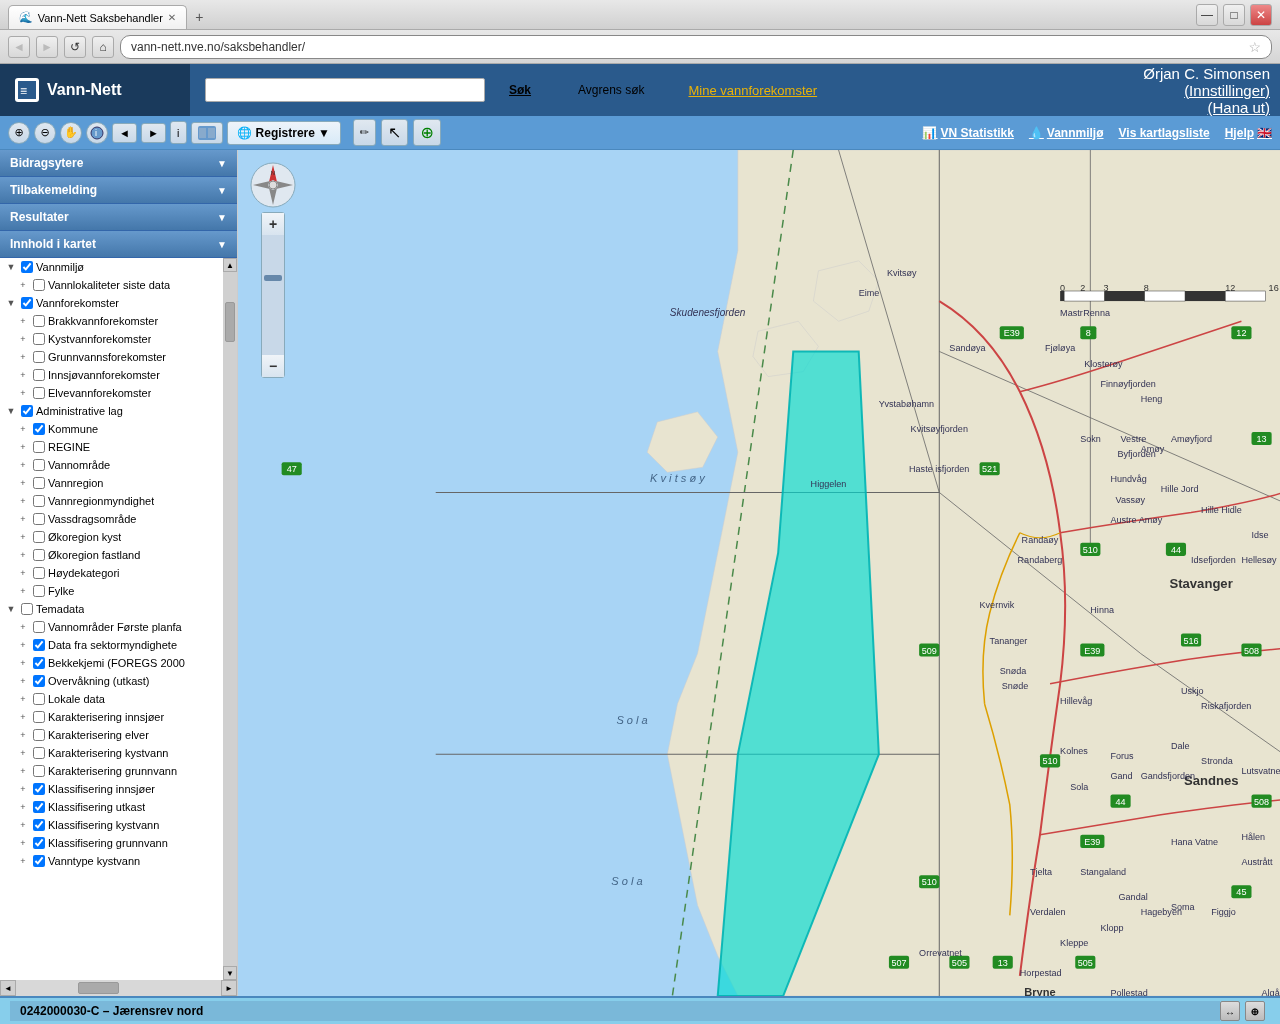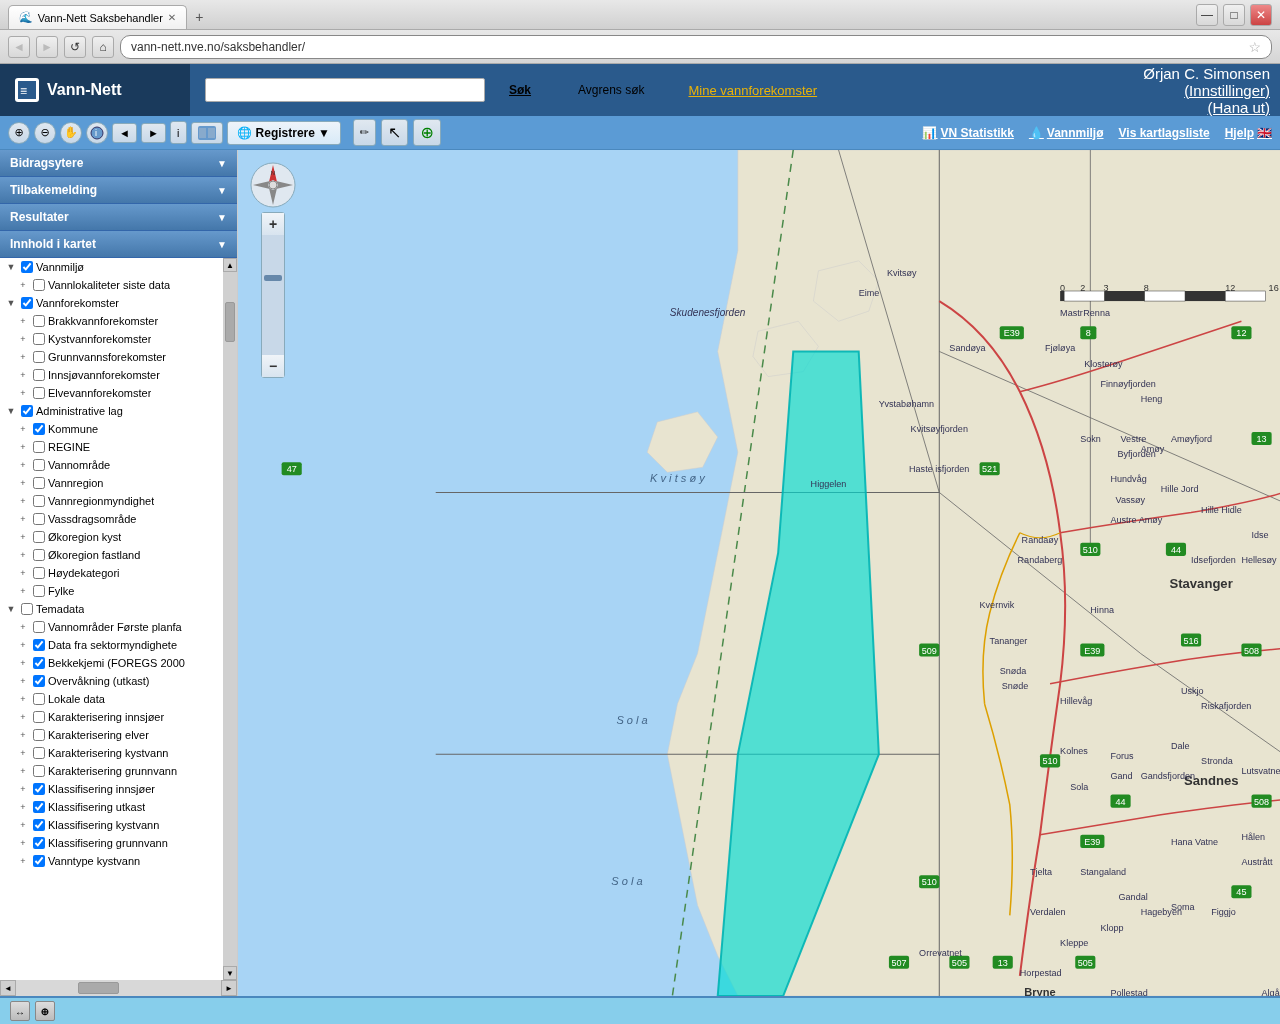--- a/index.html
+++ b/index.html
@@ -869,17 +869,18 @@
           <div class="zoom-slider-handle"></div>
         </div>
         <button class="zoom-btn">−</button>
       </div>
     </div>
 
   </div>
 </div>
 
 <div class="status-bar">
+  <span class="status-text">0242000030-C – Jærensrev nord</span>
   <div class="status-icons">
     <div class="status-icon-btn">↔</div>
     <div class="status-icon-btn">⊕</div>
   </div>
 </div>
 
 </body></html>

